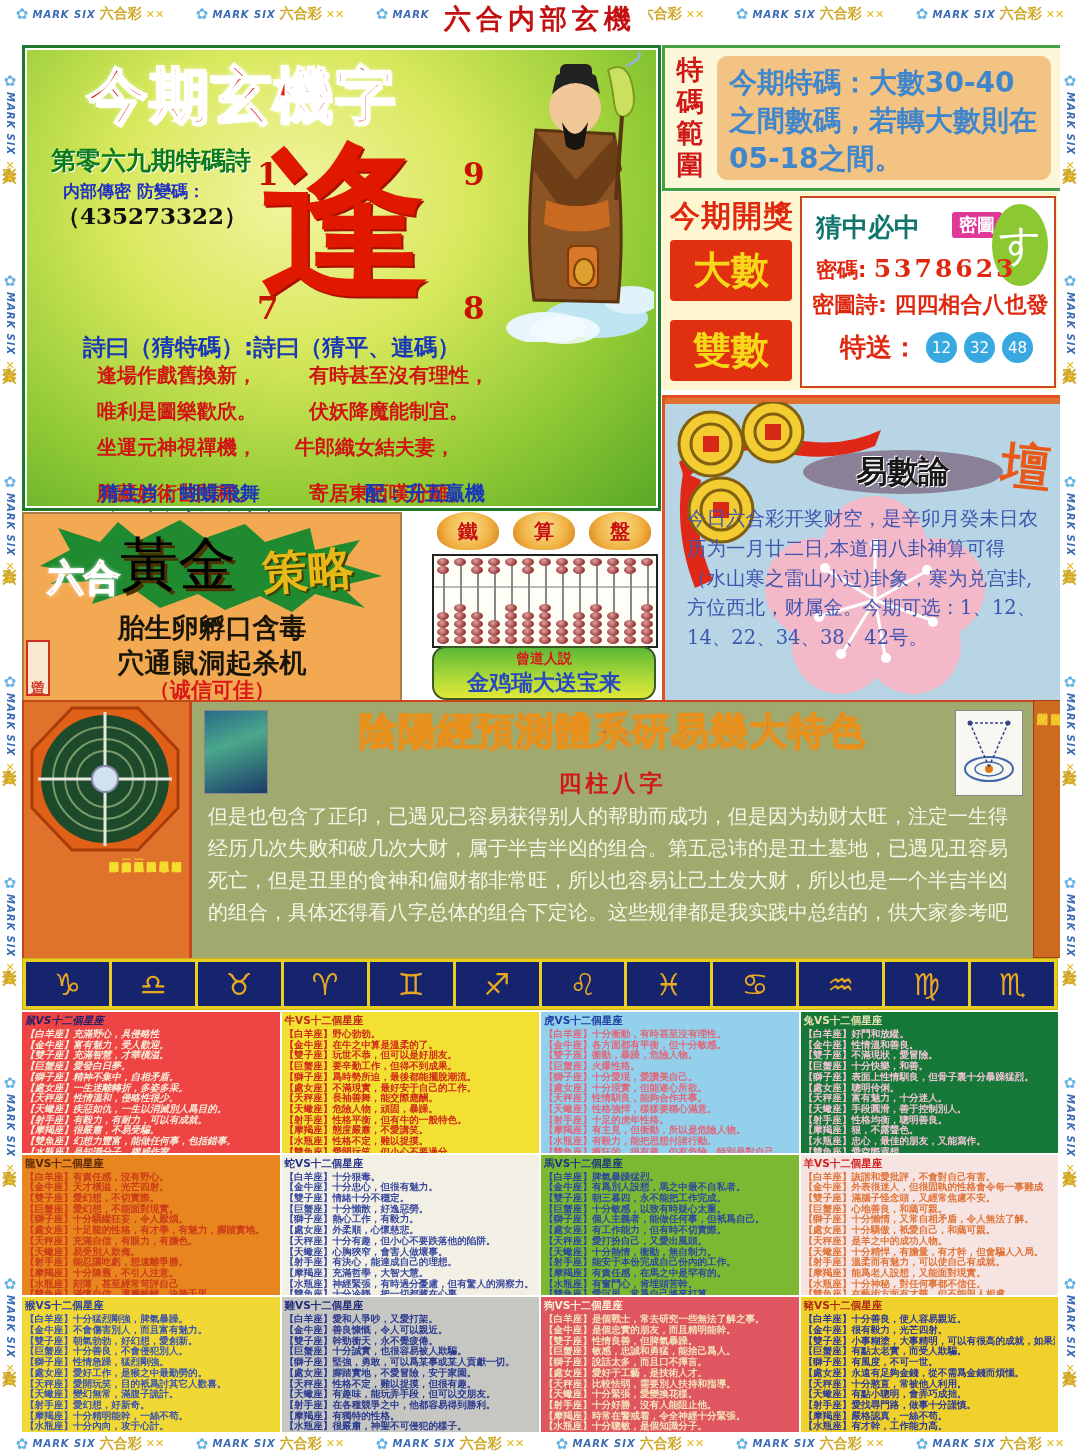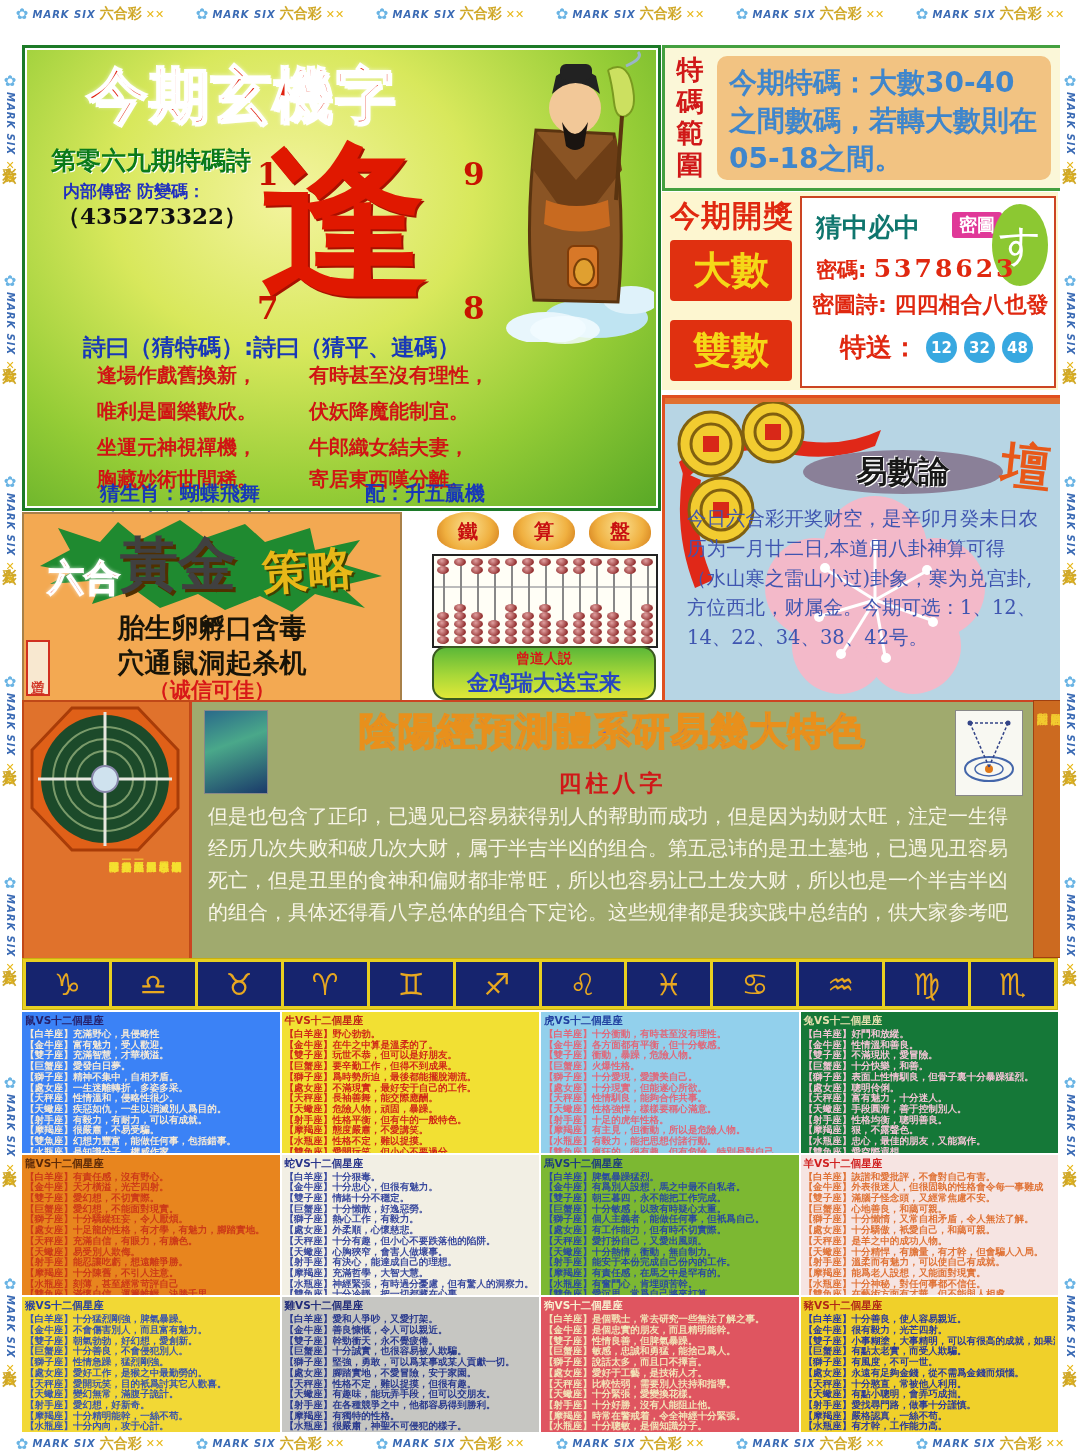--- a/index.html
+++ b/index.html
@@ -59,38 +59,38 @@
     padding:1px 7px;border-radius:3px;}
   .gball{left:190px;top:6px;width:56px;height:82px;background:#8cc832;border-radius:50%;
     color:#fff;font-size:42px;display:flex;align-items:center;justify-content:center;
     font-family:"DejaVu Serif",serif;}
   .code-row{left:14px;top:56px;font-size:21px;font-weight:900;color:#e02810;}
   .code-num{font-family:"DejaVu Serif",serif;font-size:25px;letter-spacing:3px;font-weight:bold;}
   .mitu-poem{left:10px;top:92px;font-size:22px;font-weight:900;color:#e02810;}
   .tesong{left:38px;top:132px;font-size:26px;font-weight:900;color:#e02810;display:flex;
     align-items:center;gap:8px;}
   .ball{width:31px;height:31px;border-radius:50%;background:#38a8e0;color:#fff;font-size:15px;
-    font-weight:bold;display:flex;align-items:center;justify-content:center;}
+    font-weight:normal;display:flex;align-items:center;justify-content:center;}
   
   .panel-yishu{left:662px;top:395px;width:396px;height:303px;border:3px solid #e05020;
     background:#b7d5e4;overflow:hidden;}
   .yishu-bar{position:absolute;left:0;top:0;width:100%;height:6px;background:#e07030;}
   .yi-oval{left:138px;top:52px;width:200px;height:44px;background:#8a8098;border-radius:50%;
     display:flex;align-items:center;justify-content:center;}
   .yi-title{font-size:31px;font-weight:900;color:#181818;text-shadow:1px 1px 0 #fff,-1px -1px 0 #fff;}
   .yi-tan{left:336px;top:36px;font-size:50px;font-weight:900;color:#e85818;
     font-family:"DejaVu Serif",serif;transform:rotate(6deg);}
   .yi-body{left:22px;top:106px;width:352px;font-size:19.5px;line-height:1.53;color:#3f55b0;
     font-family:"DejaVu Serif",serif;z-index:2;}
   
   .panel-gold{left:22px;top:512px;width:376px;height:186px;background:#f3a952;
     border:2px solid #a88048;}
   .gold-liuhe{left:24px;top:40px;font-size:36px;font-weight:900;color:#e02210;
     -webkit-text-stroke:1.5px #fff;text-shadow:0 0 4px #fff;z-index:2;}
-  .gold-hj{left:96px;top:12px;font-size:58px;font-weight:700;color:#404040;
+  .gold-hj{left:96px;top:12px;font-size:58px;font-weight:400;color:#000000;
     font-family:"DejaVu Serif",serif;text-shadow:3px 3px 0 #503000;z-index:2;}
   .gold-cl{left:238px;top:26px;font-size:46px;font-weight:900;color:#e8b818;
     font-family:"DejaVu Serif",serif;text-shadow:2px 2px 0 #404000;transform:rotate(-4deg);z-index:2;}
   .gold-l1{left:0;top:96px;width:100%;text-align:center;font-size:27px;font-weight:900;
     color:#181408;font-family:"DejaVu Serif",serif;}
   .gold-l2{left:0;top:131px;width:100%;text-align:center;font-size:27px;font-weight:900;
     color:#181408;font-family:"DejaVu Serif",serif;}
   .gold-l3{left:0;top:162px;width:100%;text-align:center;font-size:21px;font-weight:900;color:#d81818;}
   .gold-seal{left:2px;top:126px;width:20px;height:52px;border:2px solid #d03020;color:#d03020;
     writing-mode:vertical-rl;font-size:15px;text-align:center;line-height:20px;background:#f8e8d0;}
@@ -304,20 +304,21 @@
         <span class="bcn">六合彩</span>
         <span class="bxx">✕✕</span>
       </span>
       <span class="bunit">
         <span class="bflower">✿</span>
         <span class="bbrand">MARK SIX</span>
         <span class="bcn">六合彩</span>
         <span class="bxx">✕✕</span>
       </span>
     </div>
+  <div class="top-title">六合内部玄機</div>
 
   <div class="abs panel-mystic">
     <div class="abs mystic-title">今期玄機字</div>
     <div class="abs mystic-issue">第零六九期特碼詩</div>
     <div class="abs mystic-secret">内部傳密 防變碼：</div>
     <div class="abs mystic-code">（435273322）</div>
     <div class="abs mystic-char">逢</div>
     <div class="abs corner-num" style="left:232px;top:108px;">1</div>
     <div class="abs corner-num" style="left:438px;top:108px;">9</div>
     <div class="abs corner-num" style="left:232px;top:242px;">7</div>
@@ -344,21 +345,21 @@
     <div class="abs poem-head">詩曰（猜特碼）:詩曰（猜平、連碼）</div>
     <div class="abs" style="left:72px;top:314px;" id="poem-rows">
         <div style="display: flex; gap: 52px; margin-bottom: 9px;">
           <span class="poem-line">逢場作戲舊換新，</span>
           <span class="poem-line">有時甚至沒有理性，</span>
         </div>
         <div style="display: flex; gap: 52px; margin-bottom: 9px;">
           <span class="poem-line">唯利是圖樂歡欣。</span>
           <span class="poem-line">伏妖降魔能制宜。</span>
         </div>
-        <div style="display: flex; gap: 52px; margin-bottom: 5px;">
+        <div style="display: flex; gap: 38px; margin-bottom: 19px;">
           <span class="poem-line">坐運元神視禪機，</span>
           <span class="poem-line">牛郎織女結夫妻，</span>
         </div>
         <div style="display: flex; gap: 52px; margin-bottom: 9px;">
           <span class="poem-line">胸藏妙術世間稀。</span>
           <span class="poem-line">寄居東西嘆分離。</span>
         </div>
       </div>
     <div class="abs poem-line poem-blue" style="left:75px;top:432px;">猜生肖：蝴蝶飛舞</div>
     <div class="abs poem-line poem-blue" style="left:340px;top:432px;">配：升五贏機</div>
@@ -654,21 +655,21 @@
       <div class="icontile">♐</div>
       <div class="icontile">♌</div>
       <div class="icontile">♓</div>
       <div class="icontile">♋</div>
       <div class="icontile">♒</div>
       <div class="icontile">♍</div>
       <div class="icontile">♏</div>
     </div>
 
   <div class="abs zgrid" id="zgrid">
-      <div class="zpanel" style="background: #3b82f6; color: rgb(245, 234, 216);">
+      <div class="zpanel" style="background: #ef4444; color: rgb(245, 234, 216); font-style: italic;">
         <div class="zhead" style="color: rgb(38, 32, 106);">鼠VS十二個星座</div>
         <div class="zline">【白羊座】充滿野心，具侵略性</div>
         <div class="zline">【金牛座】富有魅力，受人歡迎。</div>
         <div class="zline">【雙子座】充滿智慧，才華橫溢。</div>
         <div class="zline">【巨蟹座】愛發白日夢。</div>
         <div class="zline">【獅子座】精神不集中，自相矛盾。</div>
         <div class="zline">【處女座】一生迷離轉折，多姿多采。</div>
         <div class="zline">【天秤座】性情溫和，侵略性很少。</div>
         <div class="zline">【天蠍座】疾惡如仇，一生以消滅別人爲目的。</div>
         <div class="zline">【射手座】有毅力，有耐力，可以有成就。</div>

